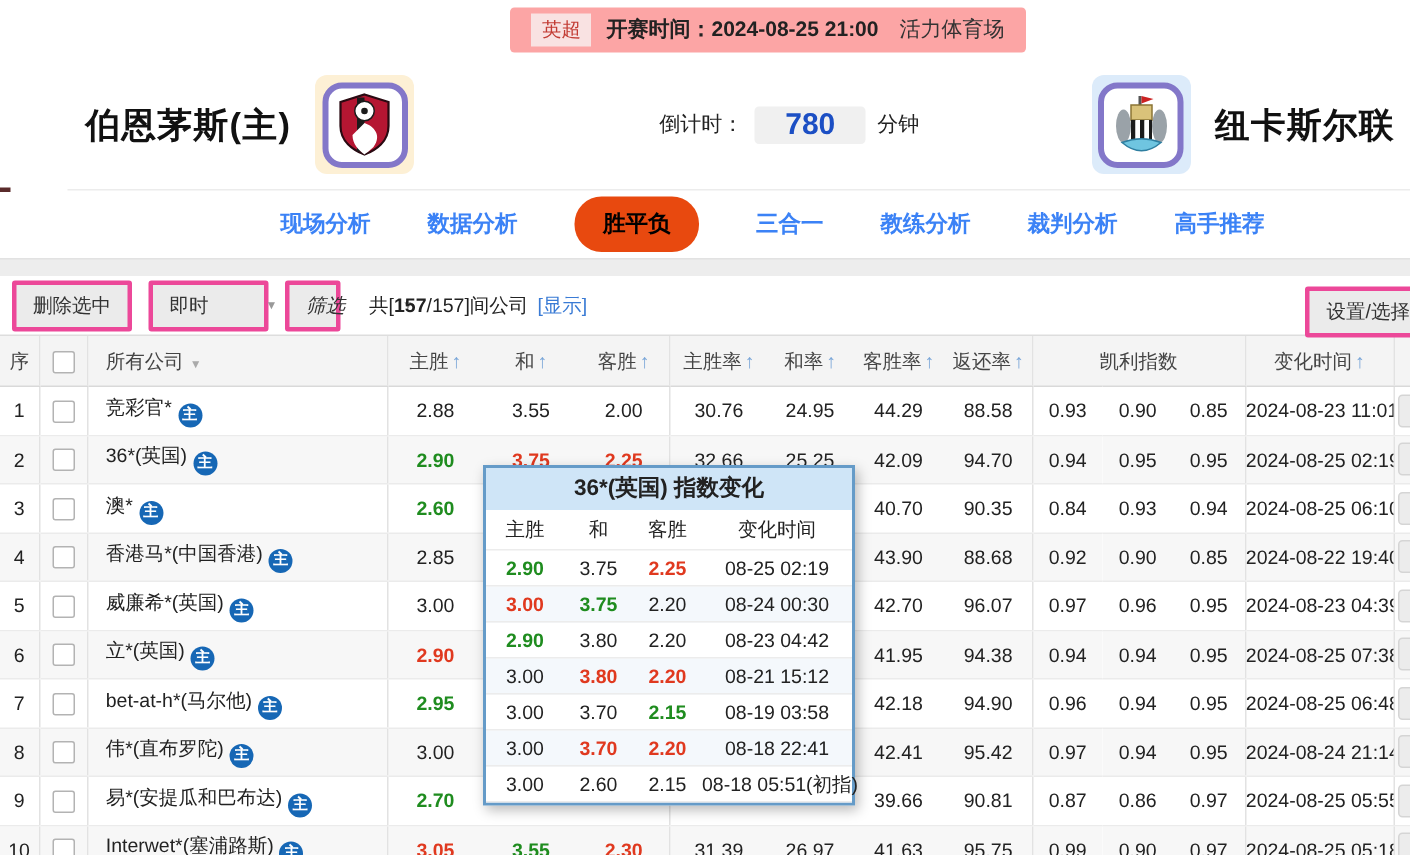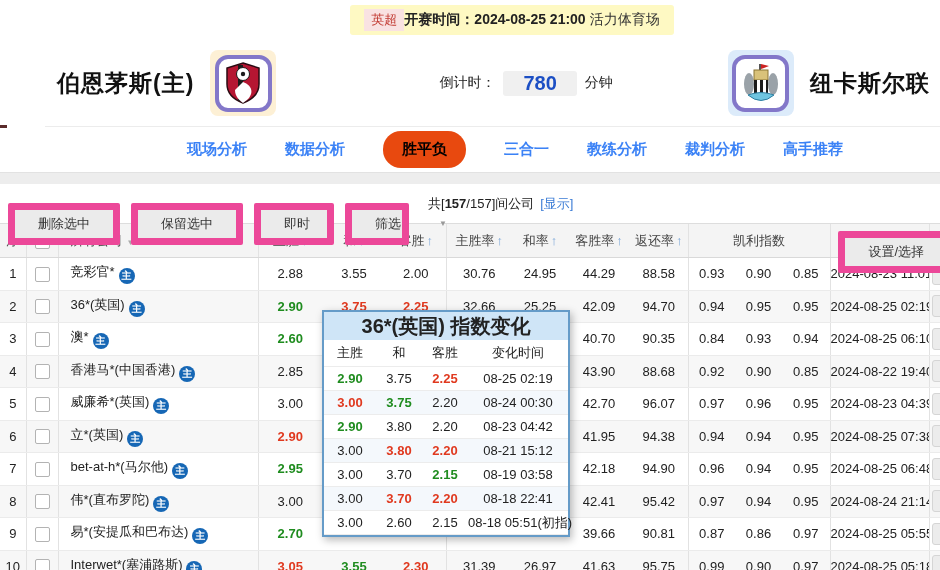--- a/index.html
+++ b/index.html
@@ -2,21 +2,21 @@
 <html><head>
 <meta charset="utf-8">
 <style>
   html,body{margin:0;padding:0;}
   body{width:940px;height:570px;overflow:hidden;background:#fff;color:#222;
        font-family:"Liberation Sans","DejaVu Sans",sans-serif;font-size:13px;}
   .page{position:relative;width:940px;height:570px;overflow:hidden;}
 
   
   .topbar{height:40px;display:flex;align-items:center;justify-content:center;}
-  .match-pill{display:flex;align-items:center;gap:0;background:#fef9c3;border-radius:3px;
+  .match-pill{display:flex;align-items:center;gap:10px;background:#fca5a5;border-radius:3px;
               padding:4px 14px;transform:translateX(42px);font-size:14px;}
   .league-chip{background:#f9e2e2;color:#c23b33;padding:2px 7px;font-size:13px;}
   .kickoff-label,.kickoff-time{font-weight:700;}
   .venue{color:#333;margin-left:4px;}
 
   
   .teambar{height:86px;display:flex;align-items:center;justify-content:space-between;padding:0 10px;}
   .team{display:flex;align-items:center;gap:16px;}
   .team.home{margin-left:47px;}
   .team-name{font-size:23px;font-weight:700;letter-spacing:1px;color:#111;}
@@ -33,25 +33,25 @@
   
   .tabs{height:45px;border-top:1px solid #ececec;display:flex;align-items:center;justify-content:center;
         gap:38px;transform:translateX(45px);}
   .tab{font-size:15px;font-weight:700;color:#3b82f6;cursor:pointer;white-space:nowrap;}
   .tab.active{background:#e8490f;color:#000000;padding:9px 19px;border-radius:18px;}
   .band{height:11px;background:#ededed;border-top:1px solid #e2e2e2;}
 
   
   .toolbar{height:40px;display:flex;align-items:center;gap:11px;padding:0 8px;position:relative;
            border-bottom:1px solid #ddd;box-sizing:border-box;}
-  .btn{background:#ebebeb;border:7px solid #ec4899;border-radius:2px;font-size:13px;color:#333;
-       padding:5px 23px;white-space:nowrap;margin-top:40px;}
+  .btn{background:#ebebeb;border:3px solid #ec4899;border-radius:2px;font-size:13px;color:#333;
+       padding:5px 11px;white-space:nowrap;}
   .dd{display:flex;align-items:center;justify-content:space-between;box-sizing:border-box;gap:32px;}
   .dd.live{width:80px;}
-  .dd.filter{width:64px;}
+  .dd.filter{width:37px;font-style:italic;}
   .caret{font-size:8px;color:#999;margin-left:6px;}
   .count{margin-left:8px;white-space:nowrap;}
   .count b{font-weight:700;}
   .show-link{color:#3a7bd5;margin-left:6px;cursor:pointer;}
   .settings{position:absolute;right:-14px;top:7px;}
 
   
   table.odds{border-collapse:collapse;table-layout:fixed;width:940px;font-size:13px;}
   table.odds th{height:33px;background:#f4f4f4;font-weight:400;color:#444;
                 border-bottom:1px solid #d9d9d9;padding:0;white-space:nowrap;overflow:hidden;}
@@ -68,21 +68,21 @@
   .ckb{display:inline-block;width:13px;height:13px;border:1px solid #b3b3b3;border-radius:2px;
        background:#fff;vertical-align:middle;}
   [data-c="red"]{color:#e0391f;font-weight:700;}
   [data-c="green"]{color:#1f8c1f;font-weight:700;}
   .cutbtn{width:16px;height:22px;background:#ececec;border:1px solid #d5d5d5;border-radius:3px;
           margin-left:2px;box-sizing:border-box;}
 
   
   .popup{position:absolute;left:322px;top:310px;width:248px;background:#fff;
          border:2px solid #659bc8;box-shadow:2px 3px 8px rgba(0,0,0,.28);z-index:10;box-sizing:border-box;}
-  .popup-title{background:#cfe5f7;text-align:center;font-weight:700;font-size:20px;
+  .popup-title{background:#cfe5f7;text-align:center;font-weight:700;font-size:15px;
                height:28px;line-height:28px;color:#222;}
   table.ptab{border-collapse:collapse;table-layout:fixed;width:100%;font-size:13px;}
   table.ptab td{height:23px;text-align:center;padding:0;border-bottom:1px solid #ececec;white-space:nowrap;}
   table.ptab tr.phead td{height:26px;color:#222;}
   table.ptab tr.alt td{background:#f4f8fc;}
 </style>
 </head>
 <body>
 
 <div class="page">
@@ -149,21 +149,20 @@
     <span class="tab active">胜平负</span>
     <span class="tab">三合一</span>
     <span class="tab">教练分析</span>
     <span class="tab">裁判分析</span>
     <span class="tab">高手推荐</span>
   </div>
   <div class="band"></div>
 
   <div class="toolbar">
     <button class="btn">删除选中</button>
-    <button class="btn">保留选中</button>
     <button class="btn dd live">
       <span>即时</span>
         <span class="caret">▼</span>
     </button>
     <button class="btn dd filter">
       <span>筛选</span>
         <span class="caret">▼</span>
     </button>
     <span class="count"><span>共[</span><b>157</b><span>/157]间公司</span><span class="show-link">[显示]</span></span>
     <button class="btn settings">设置/选择</button>

